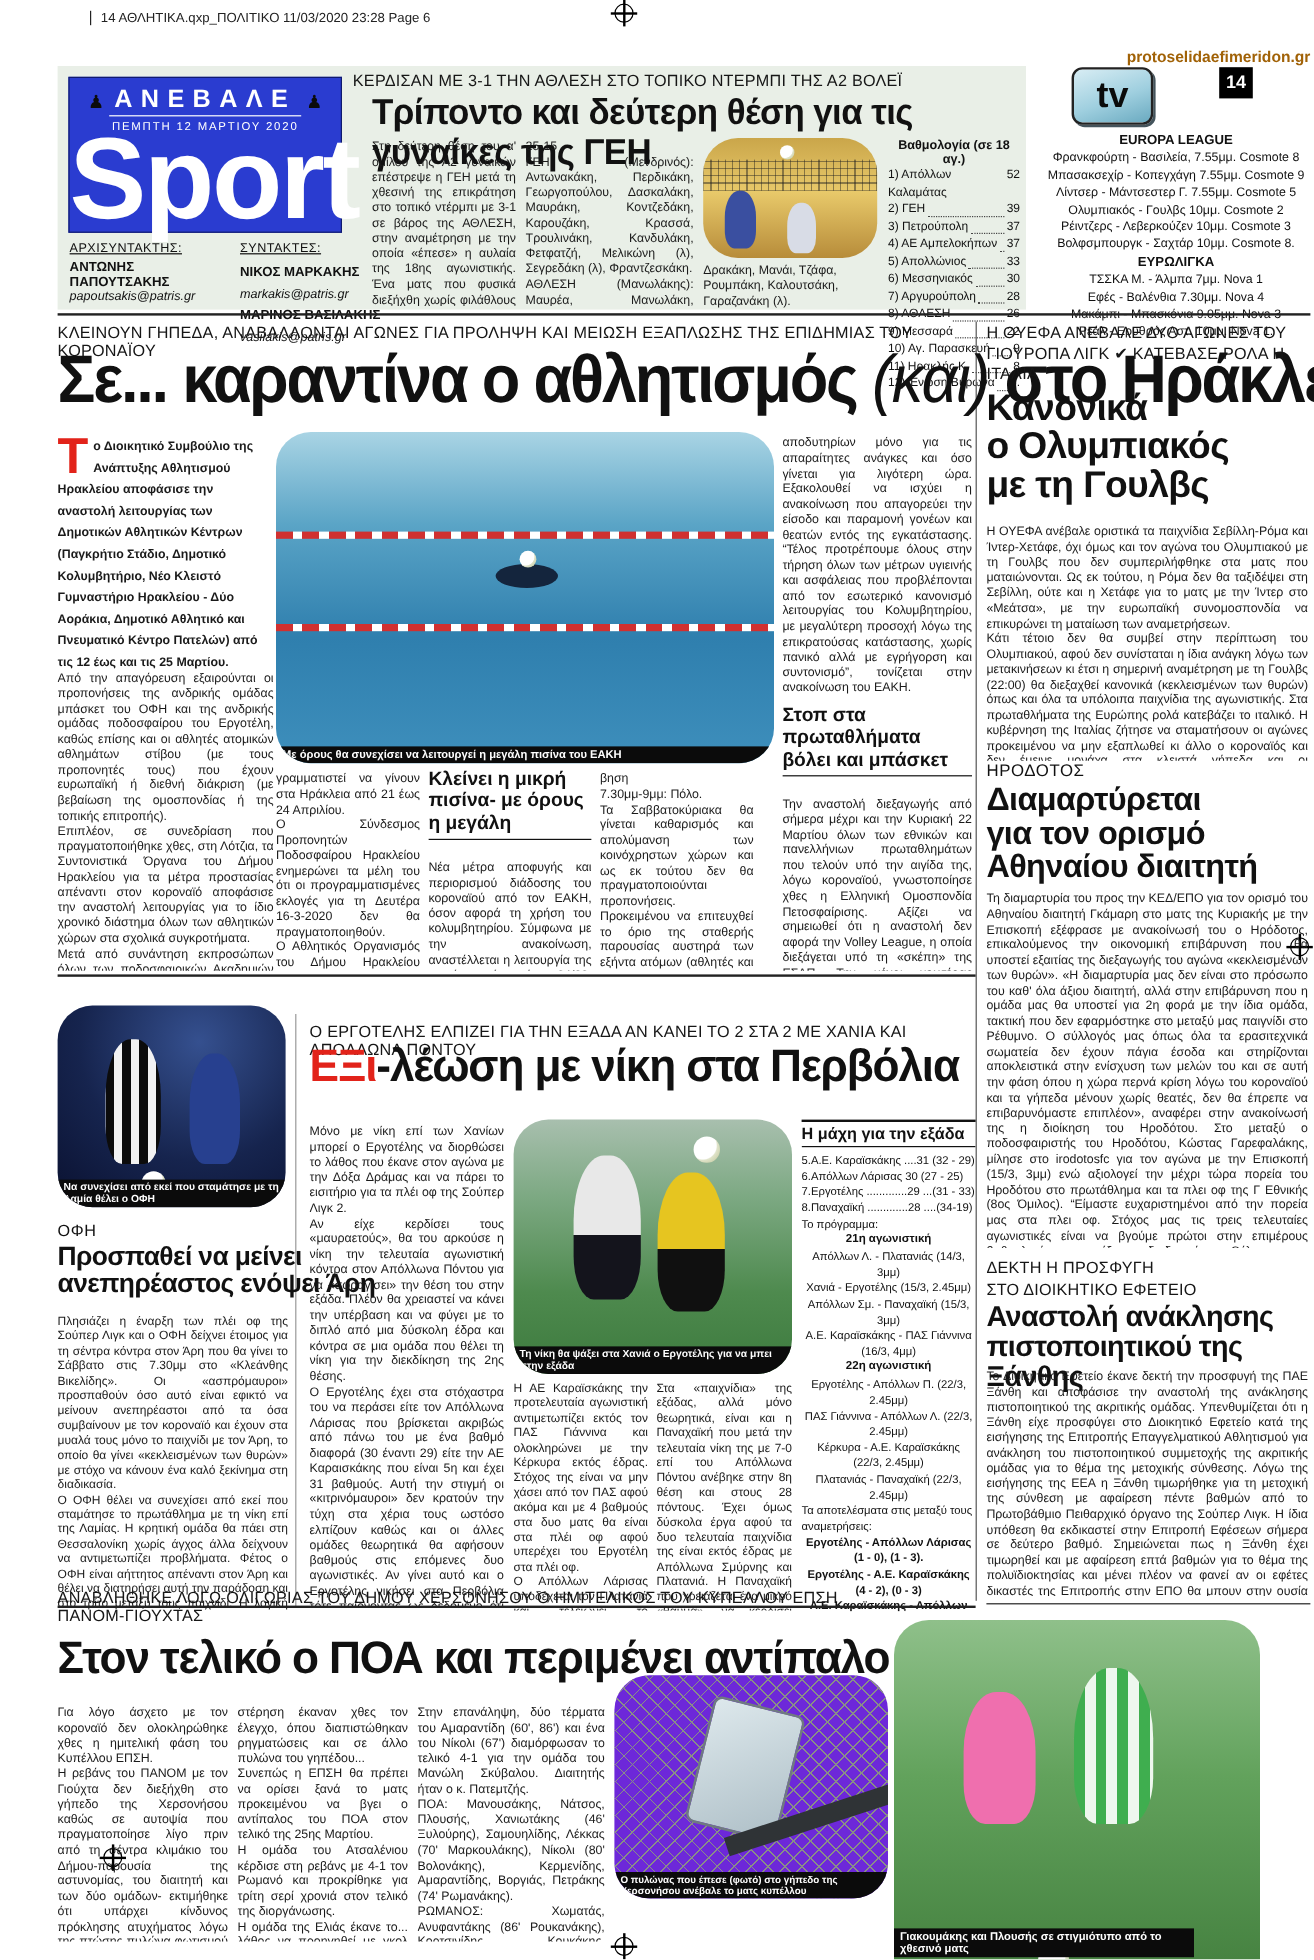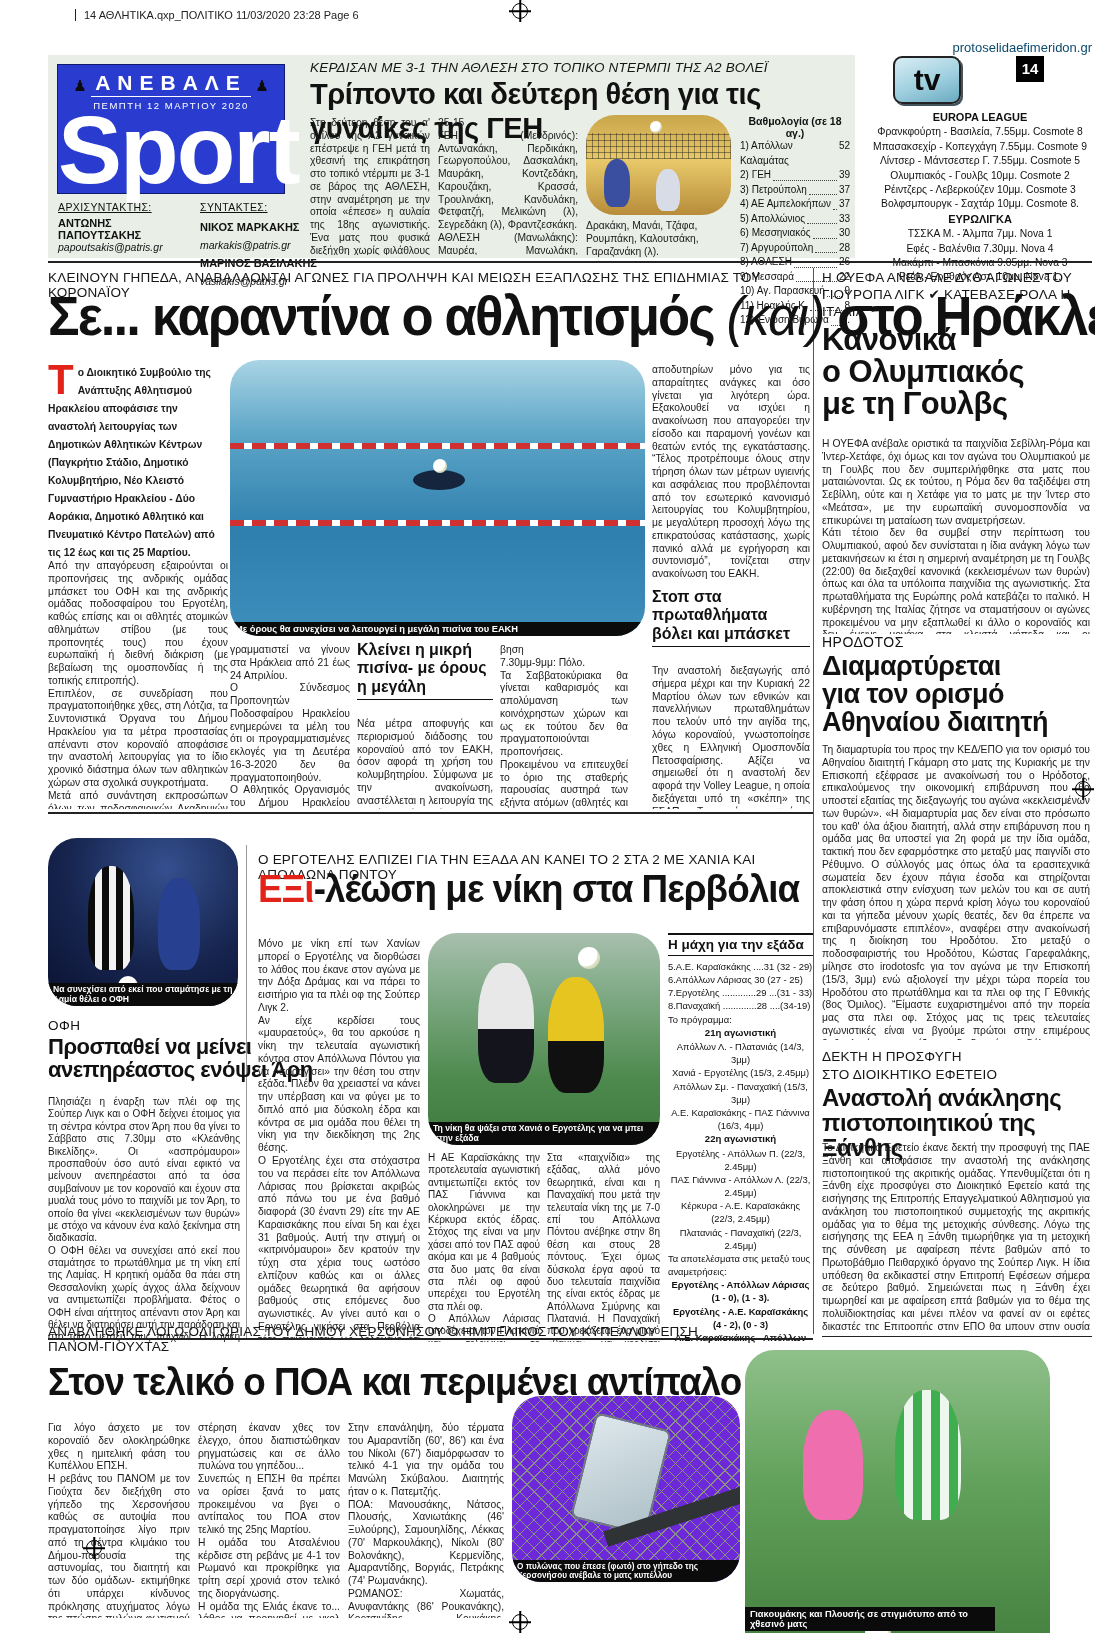--- a/index.html
+++ b/index.html
@@ -44,21 +44,21 @@
   .rail-head{font-weight:bold;line-height:1.04;letter-spacing:-.5px;}
   .exada{border-top:2px solid #111;}
   .ex-title{font-weight:bold;font-size:13.5px;border-bottom:1.5px solid #111;padding:2px 0 3px;margin-bottom:4px;}
   .ex-l{font-size:9.4px;line-height:1.4;}
   .ex-h{font-size:9.6px;line-height:1.5;font-weight:bold;text-align:center;}
   .ex-c{font-size:9.4px;line-height:1.4;text-align:center;}
   .ex-b{font-size:9.4px;line-height:1.4;text-align:center;font-weight:bold;}
   .rule{background:#222;}
   .erg-red{color:#e2231a;}
   .big-head{font-weight:bold;letter-spacing:-1px;transform:scaleX(.97);transform-origin:left;white-space:nowrap;}
-  .wm{font-weight:normal;color:#0c4a6e;font-size:13px;}
+  .wm{font-weight:bold;color:#a16207;font-size:13px;}
   .pgnum{background:#000;color:#fff;font-weight:bold;font-size:15px;text-align:center;line-height:26px;}
   .tvlogo{background:linear-gradient(160deg,#d8edf4 0%,#9fcfdf 55%,#6aaac0 100%);border:2px solid #222;
           border-radius:9px;color:#0b0b0b;font-weight:bold;font-size:30px;text-align:center;line-height:44px;
           box-shadow:2px 2px 0 #44545c;}
   
   .ph-pool{background:linear-gradient(180deg,#a9d4e4 0%,#5aa4c6 28%,#2f7fae 62%,#3e8fbc 100%);}
   .rope{position:absolute;left:0;right:0;height:6px;background:repeating-linear-gradient(90deg,#d03030 0 14px,#fff 14px 22px);}
   .ph-vb{background:linear-gradient(180deg,#caa64a 0%,#e8c96a 45%,#b78c3a 100%);}
   .net{position:absolute;left:0;right:0;top:18%;height:26%;background:
        repeating-linear-gradient(90deg,rgba(30,30,30,.45) 0 1px,transparent 1px 6px),
@@ -105,21 +105,21 @@
       <div class="staff-mail">papoutsakis@patris.gr</div>
     </div>
     <div class="abs" style="left:152px;top:146px;width:180px;">
       <div class="staff-label">ΣΥΝΤΑΚΤΕΣ:</div>
       <div style="margin-top:4px;"><span class="staff-name">ΝΙΚΟΣ ΜΑΡΚΑΚΗΣ</span>
         <span class="staff-mail">markakis@patris.gr</span></div>
       <div><span class="staff-name">ΜΑΡΙΝΟΣ ΒΑΣΙΛΑΚΗΣ</span>
         <span class="staff-mail">vasilakis@patris.gr</span></div>
     </div>
 
-    <div class="abs kicker" style="left:262px;top:5px;width:540px;font-style:italic;">ΚΕΡΔΙΣΑΝ ΜΕ 3-1 ΤΗΝ ΑΘΛΕΣΗ ΣΤΟ ΤΟΠΙΚΟ ΝΤΕΡΜΠΙ ΤΗΣ Α2 ΒΟΛΕΪ</div>
+    <div class="abs kicker" style="left:246px;top:5px;width:540px;">ΚΕΡΔΙΣΑΝ ΜΕ 3-1 ΤΗΝ ΑΘΛΕΣΗ ΣΤΟ ΤΟΠΙΚΟ ΝΤΕΡΜΠΙ ΤΗΣ Α2 ΒΟΛΕΪ</div>
     <div class="abs vb-head" style="left:262px;top:22px;width:545px;">Τρίποντο και δεύτερη θέση για τις γυναίκες της ΓΕΗ</div>
     <div class="abs body-txt pre just" style="left:262px;top:62px;width:120px;height:138px;overflow:hidden;">Στη δεύτερη θέση του α' ομίλου της Α2 γυναικών επέστρεψε η ΓΕΗ μετά τη χθεσινή της επικράτηση στο τοπικό ντέρμπι με 3-1 σε βάρος της ΑΘΛΕΣΗ, στην αναμέτρηση με την οποία «έπεσε» η αυλαία της 18ης αγωνιστικής. Ένα ματς που φυσικά διεξήχθη χωρίς φιλάθλους στο κλειστό του Λίντο.
 Τα σετ: 25-12, 25-15, 16-25,</div>
     <div class="abs body-txt pre just" style="left:390px;top:62px;width:140px;height:138px;overflow:hidden;">25-15
 ΓΕΗ (Μενδρινός): Αντωνακάκη, Περδικάκη, Γεωργοπούλου, Δασκαλάκη, Μαυράκη, Κοντζεδάκη, Καρουζάκη, Κρασσά, Τρουλινάκη, Κανδυλάκη, Φετφατζή, Μελικώνη (λ), Σεγρεδάκη (λ), Φραντζεσκάκη.
 ΑΘΛΕΣΗ (Μανωλάκης): Μαυρέα, Μανωλάκη, Νοικοκυράκη, Κτιστάκη, Κογεράκη,</div>
     <div class="abs photo ph-vb" style="left:538px;top:60px;width:145px;height:100px;">
       <div class="net"></div>
       <div class="blob" style="left:18px;bottom:8px;width:26px;height:48px;background:#3a4fa0;"></div>
       <div class="blob" style="left:70px;bottom:4px;width:24px;height:42px;background:#d8dce6;"></div>

